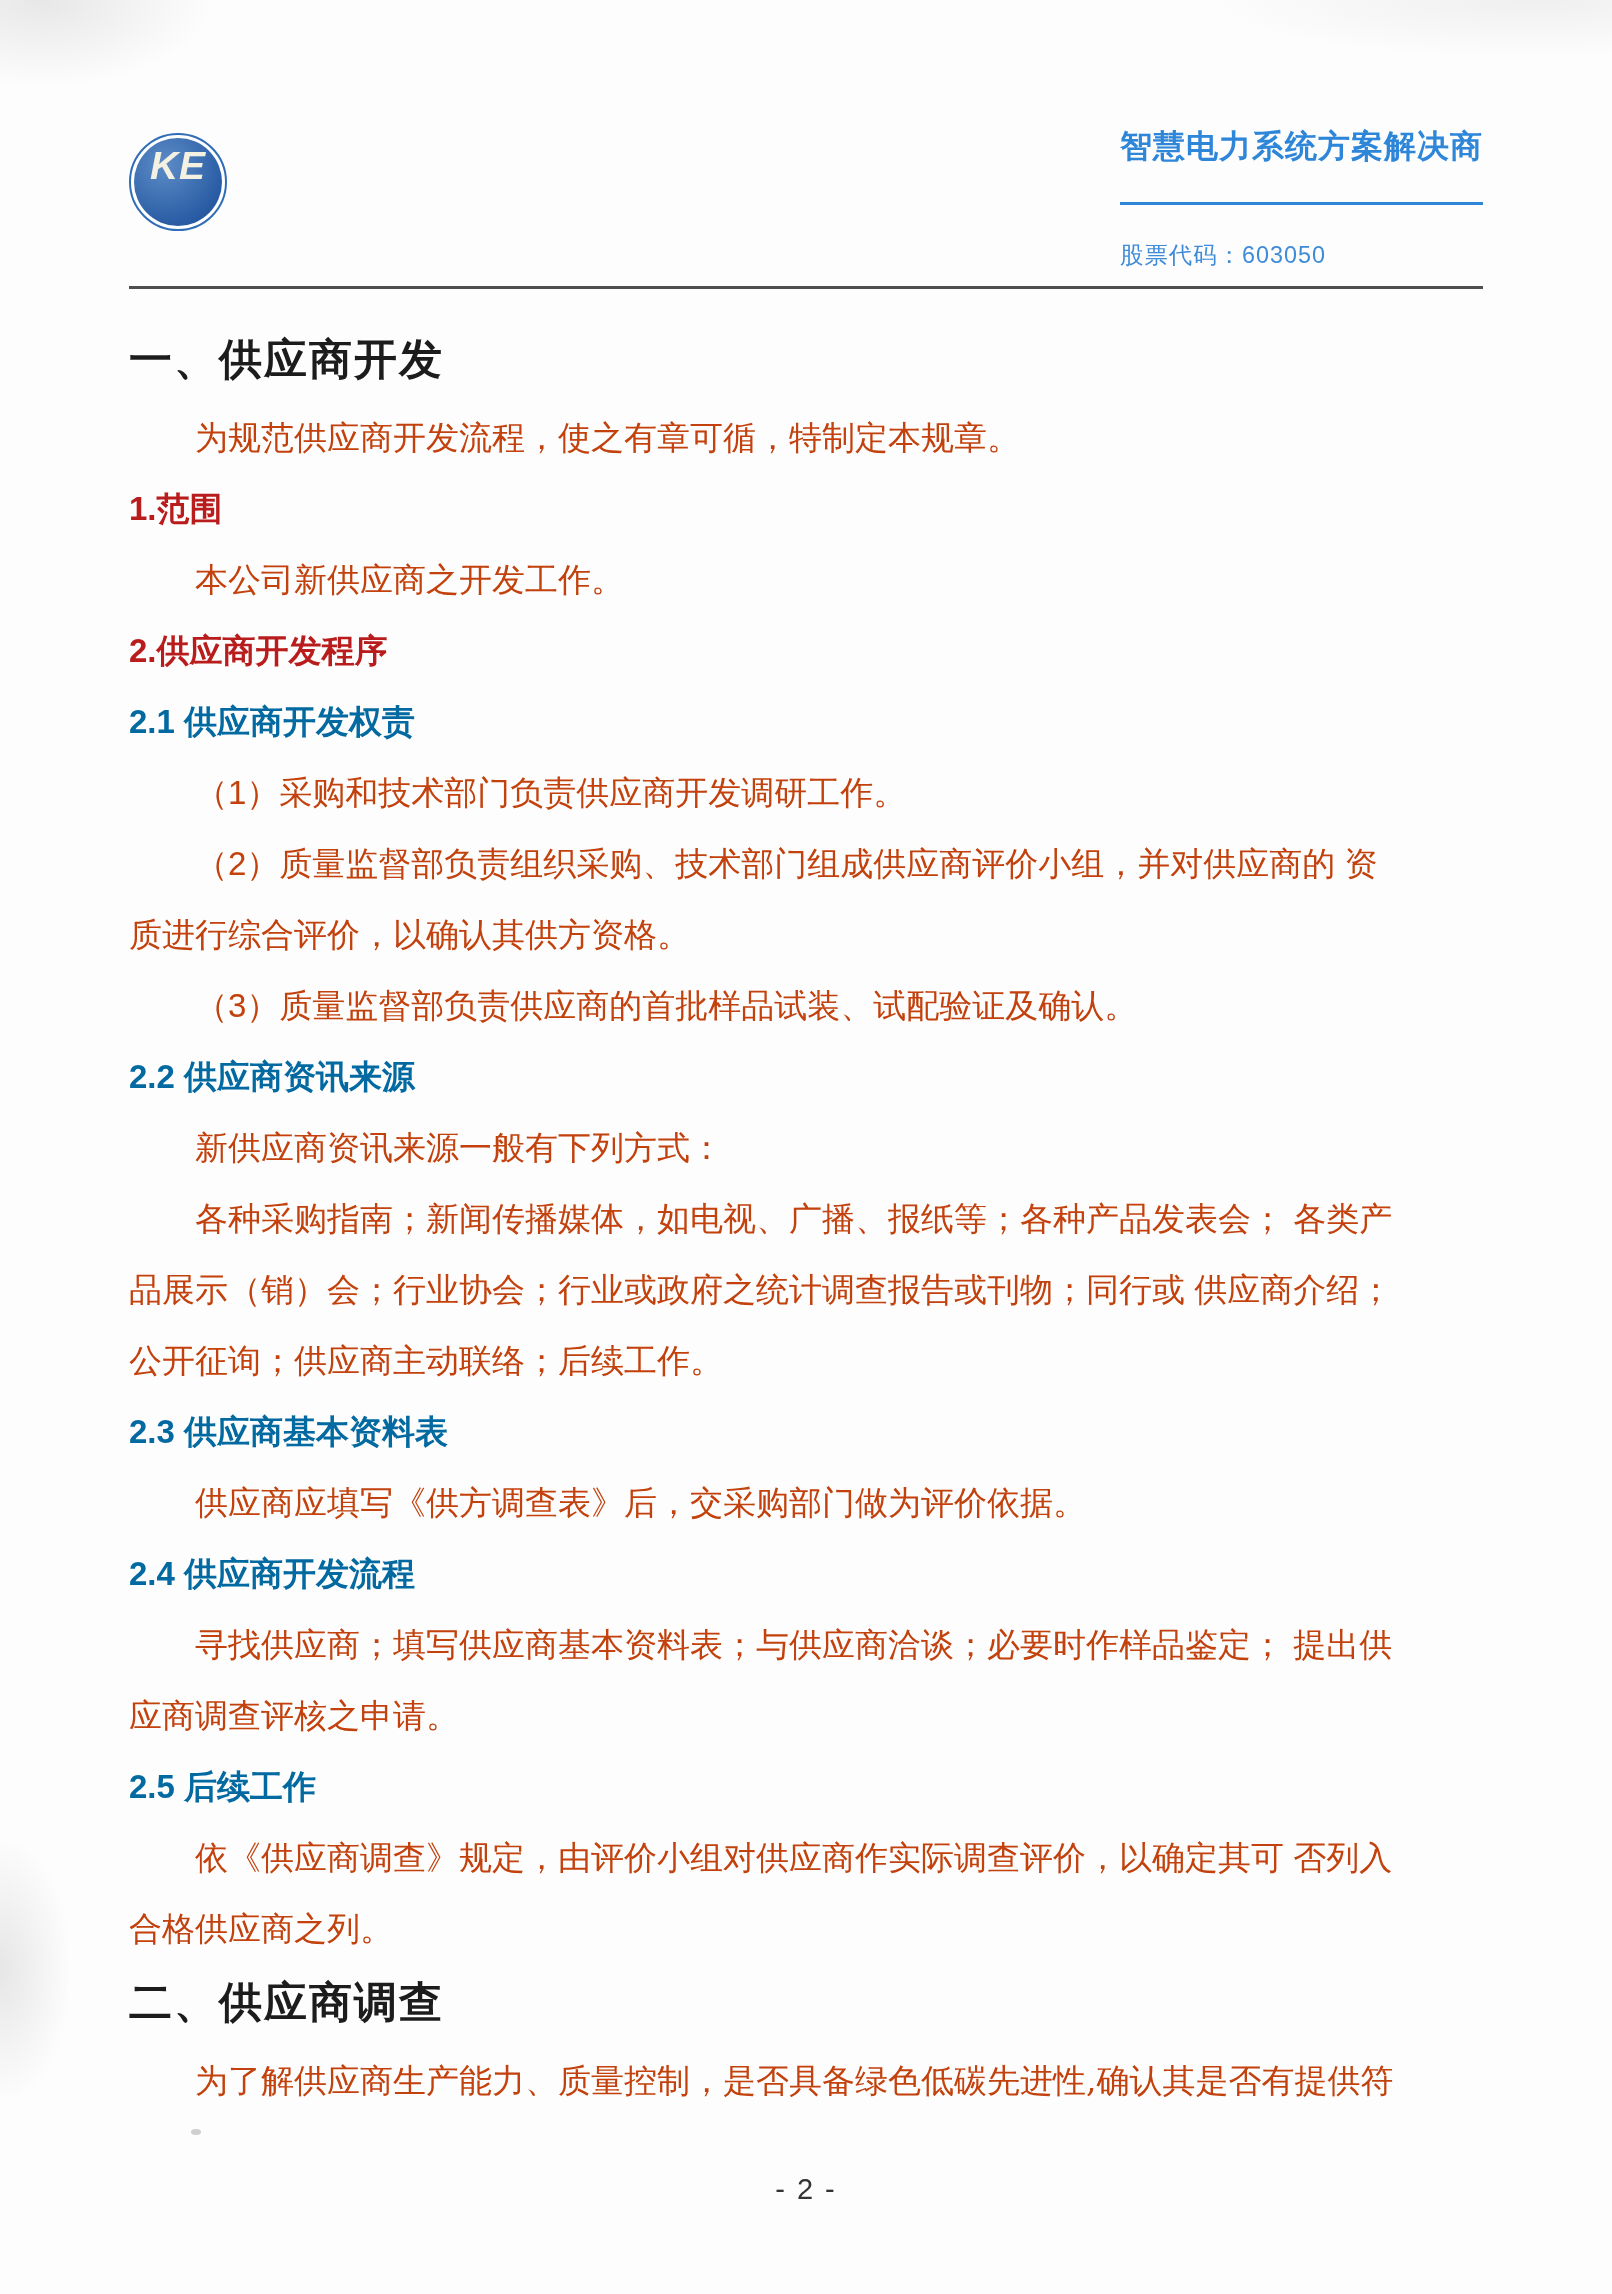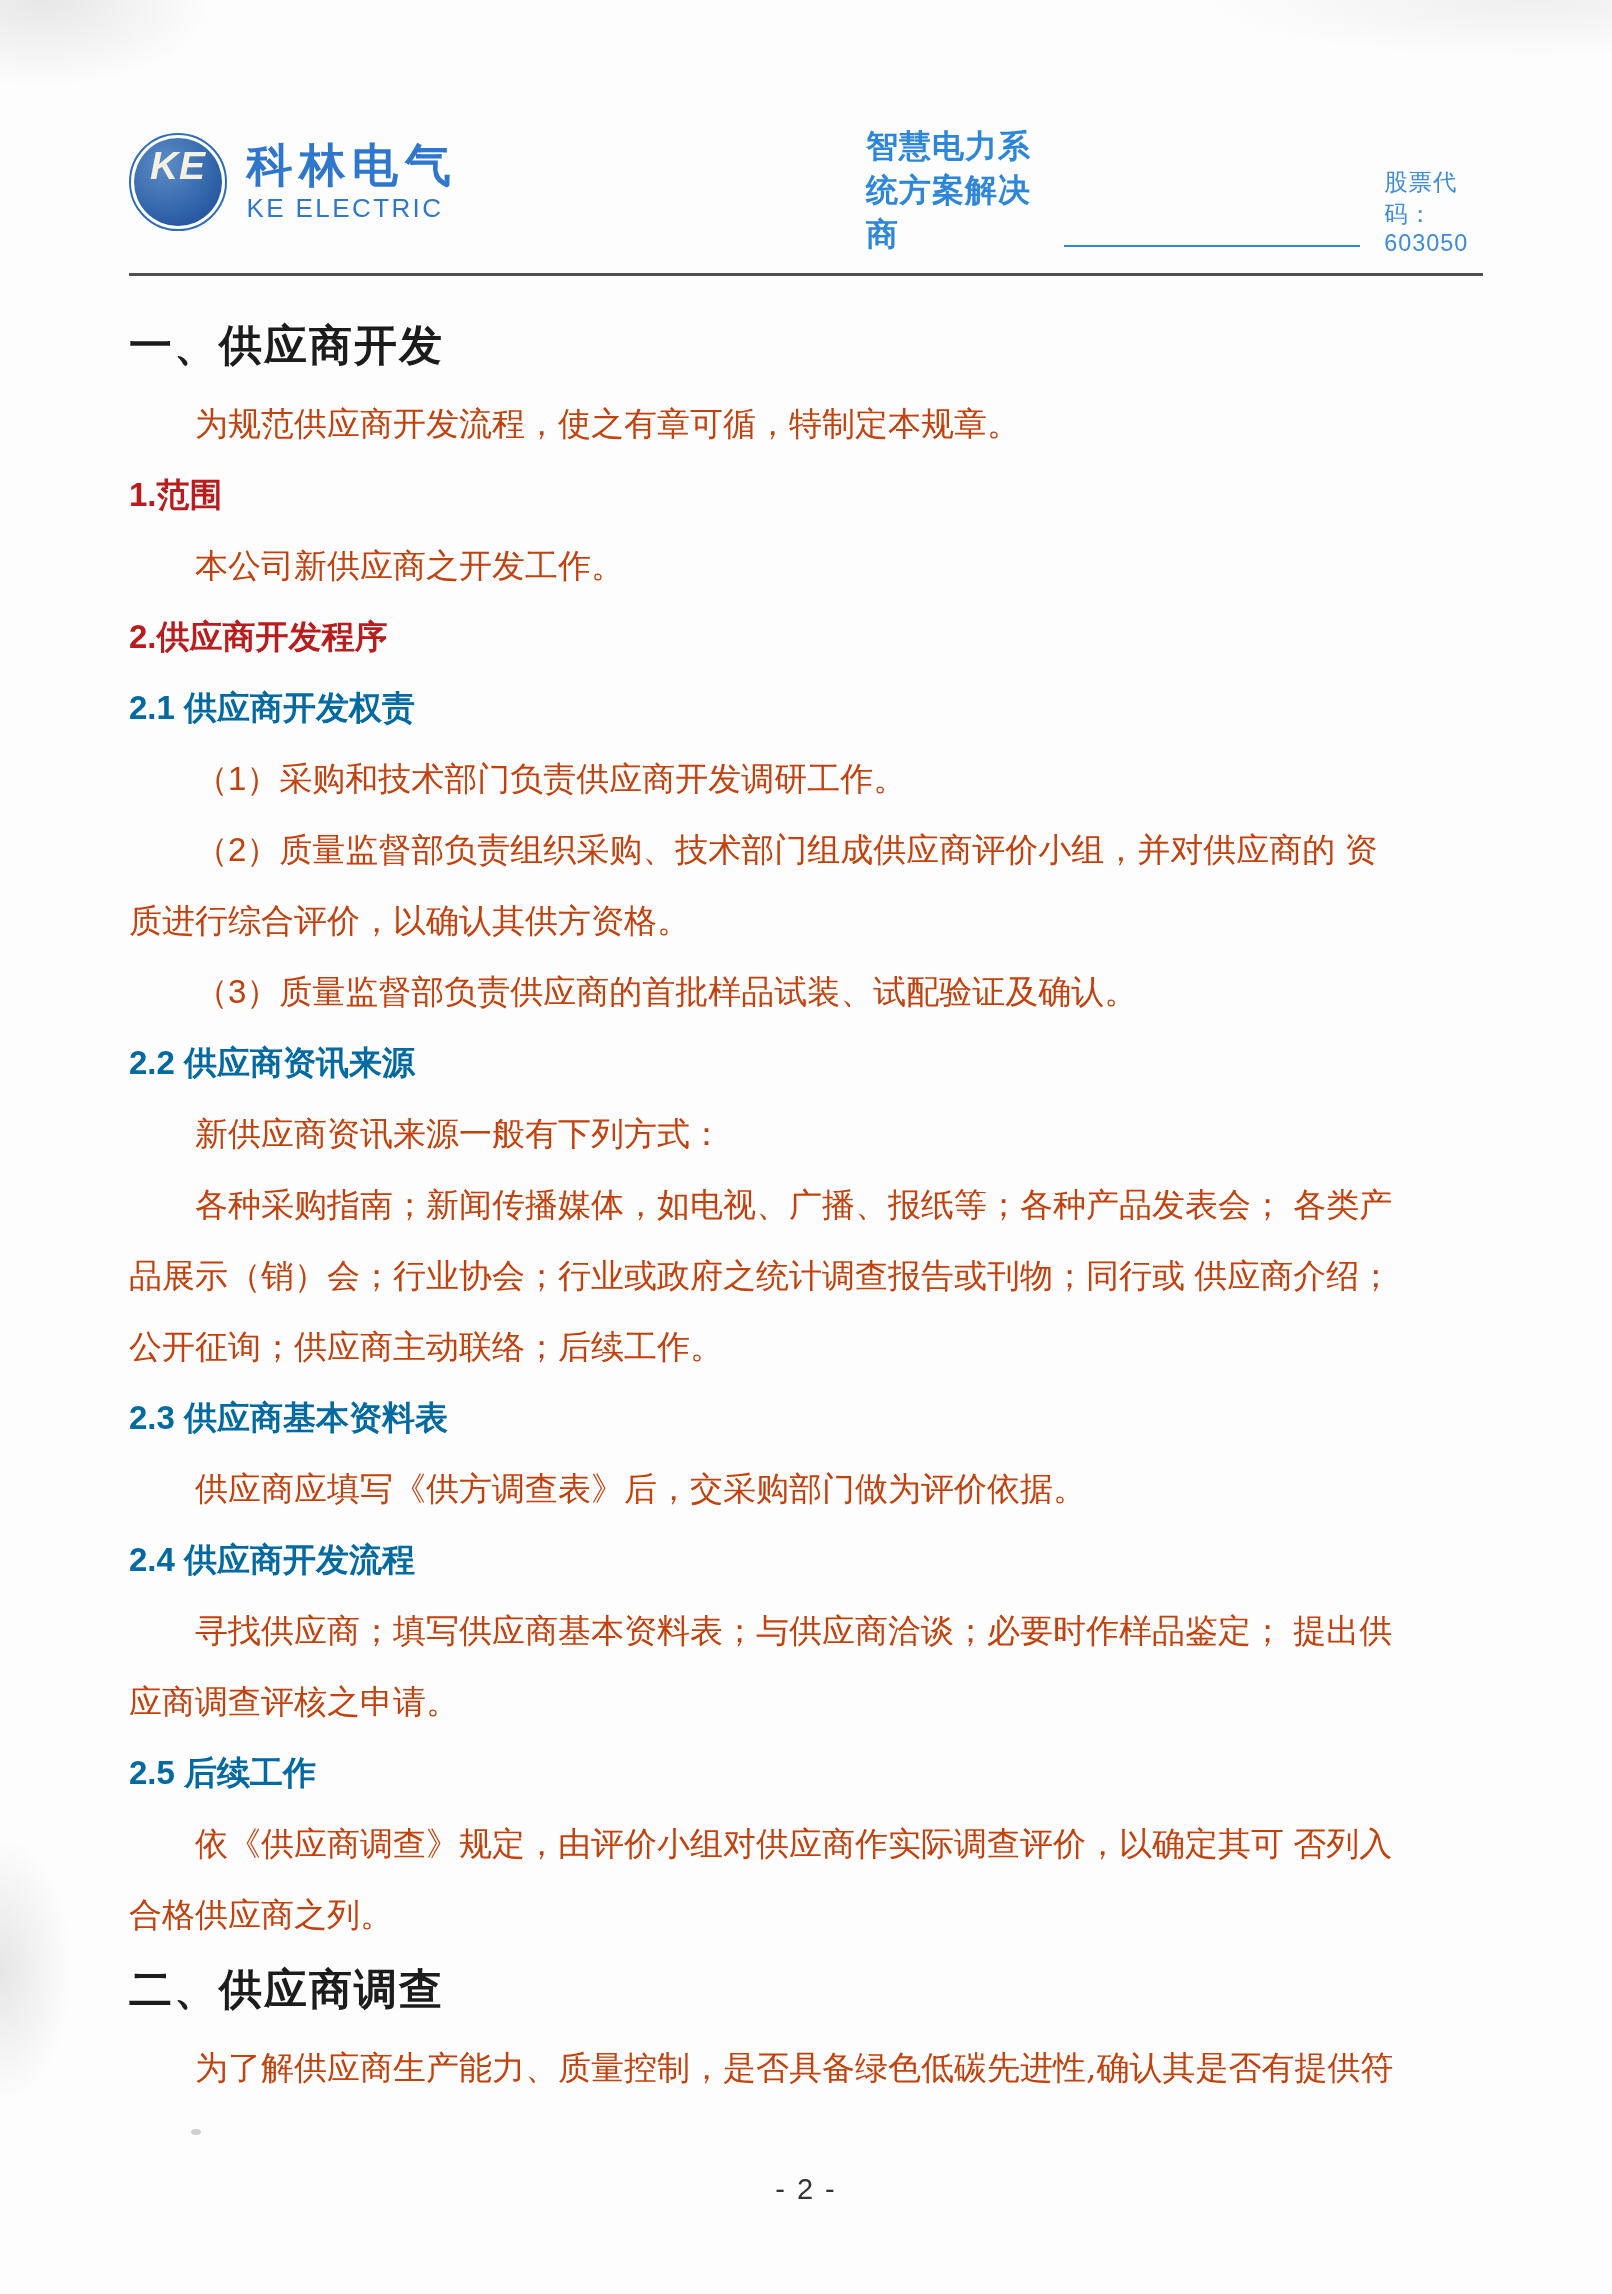--- a/index.html
+++ b/index.html
@@ -45,21 +45,21 @@
   .logo-badge-inner span{
     color:#f4f1e2;font-weight:800;font-style:italic;
     font-size:39px;letter-spacing:1px;
     font-family:"Liberation Sans",sans-serif;
     transform:translateY(5.9px);
   }
   .logo-text{display:flex;flex-direction:column;line-height:1.05;}
   .logo-cn{font-size:46px;color:#2f77cc;letter-spacing:6.8px;font-weight:600;}
   .logo-en{font-size:26px;color:#2f77cc;letter-spacing:2.4px;margin-top:5.9px;font-weight:500;}
 
-  .header-right{display:flex;flex-direction:row;align-items:flex-end;margin-top:-7.8px;gap:24px;}
+  .header-right{display:flex;flex-direction:column;align-items:flex-start;margin-top:-7.8px;gap:24px;}
   .slogan{font-size:32px;color:#2e86d9;font-weight:600;letter-spacing:1px;}
   .slogan-rule{width:100%;height:2.9px;background:#2e86d9;margin:8.8px 0 9.8px;}
   .stock{font-size:23.4px;color:#3e8bd9;letter-spacing:1px;}
 
   .header-rule{height:2.9px;background:#4f4f4f;margin-top:15.6px;}
 
   
   .doc{padding-top:31px;}
   .h1{
     font-size:43px;font-weight:800;color:#1c1c1c;
@@ -86,24 +86,20 @@
 <div class="scan-artifact artifact-dot"></div>
 
 <div class="page">
 
   <div class="header">
     <div class="logo">
       <div class="logo-badge">
         <div class="logo-badge-inner">
           <span>KE</span>
         </div>
-      </div>
-      <div class="logo-text">
-        <span class="logo-cn">科林电气</span>
-        <span class="logo-en">KE ELECTRIC</span>
       </div>
     </div>
 
     <div class="header-right">
       <span class="slogan">智慧电力系统方案解决商</span>
       <div class="slogan-rule"></div>
       <span class="stock">股票代码：603050</span>
     </div>
   </div>
 

